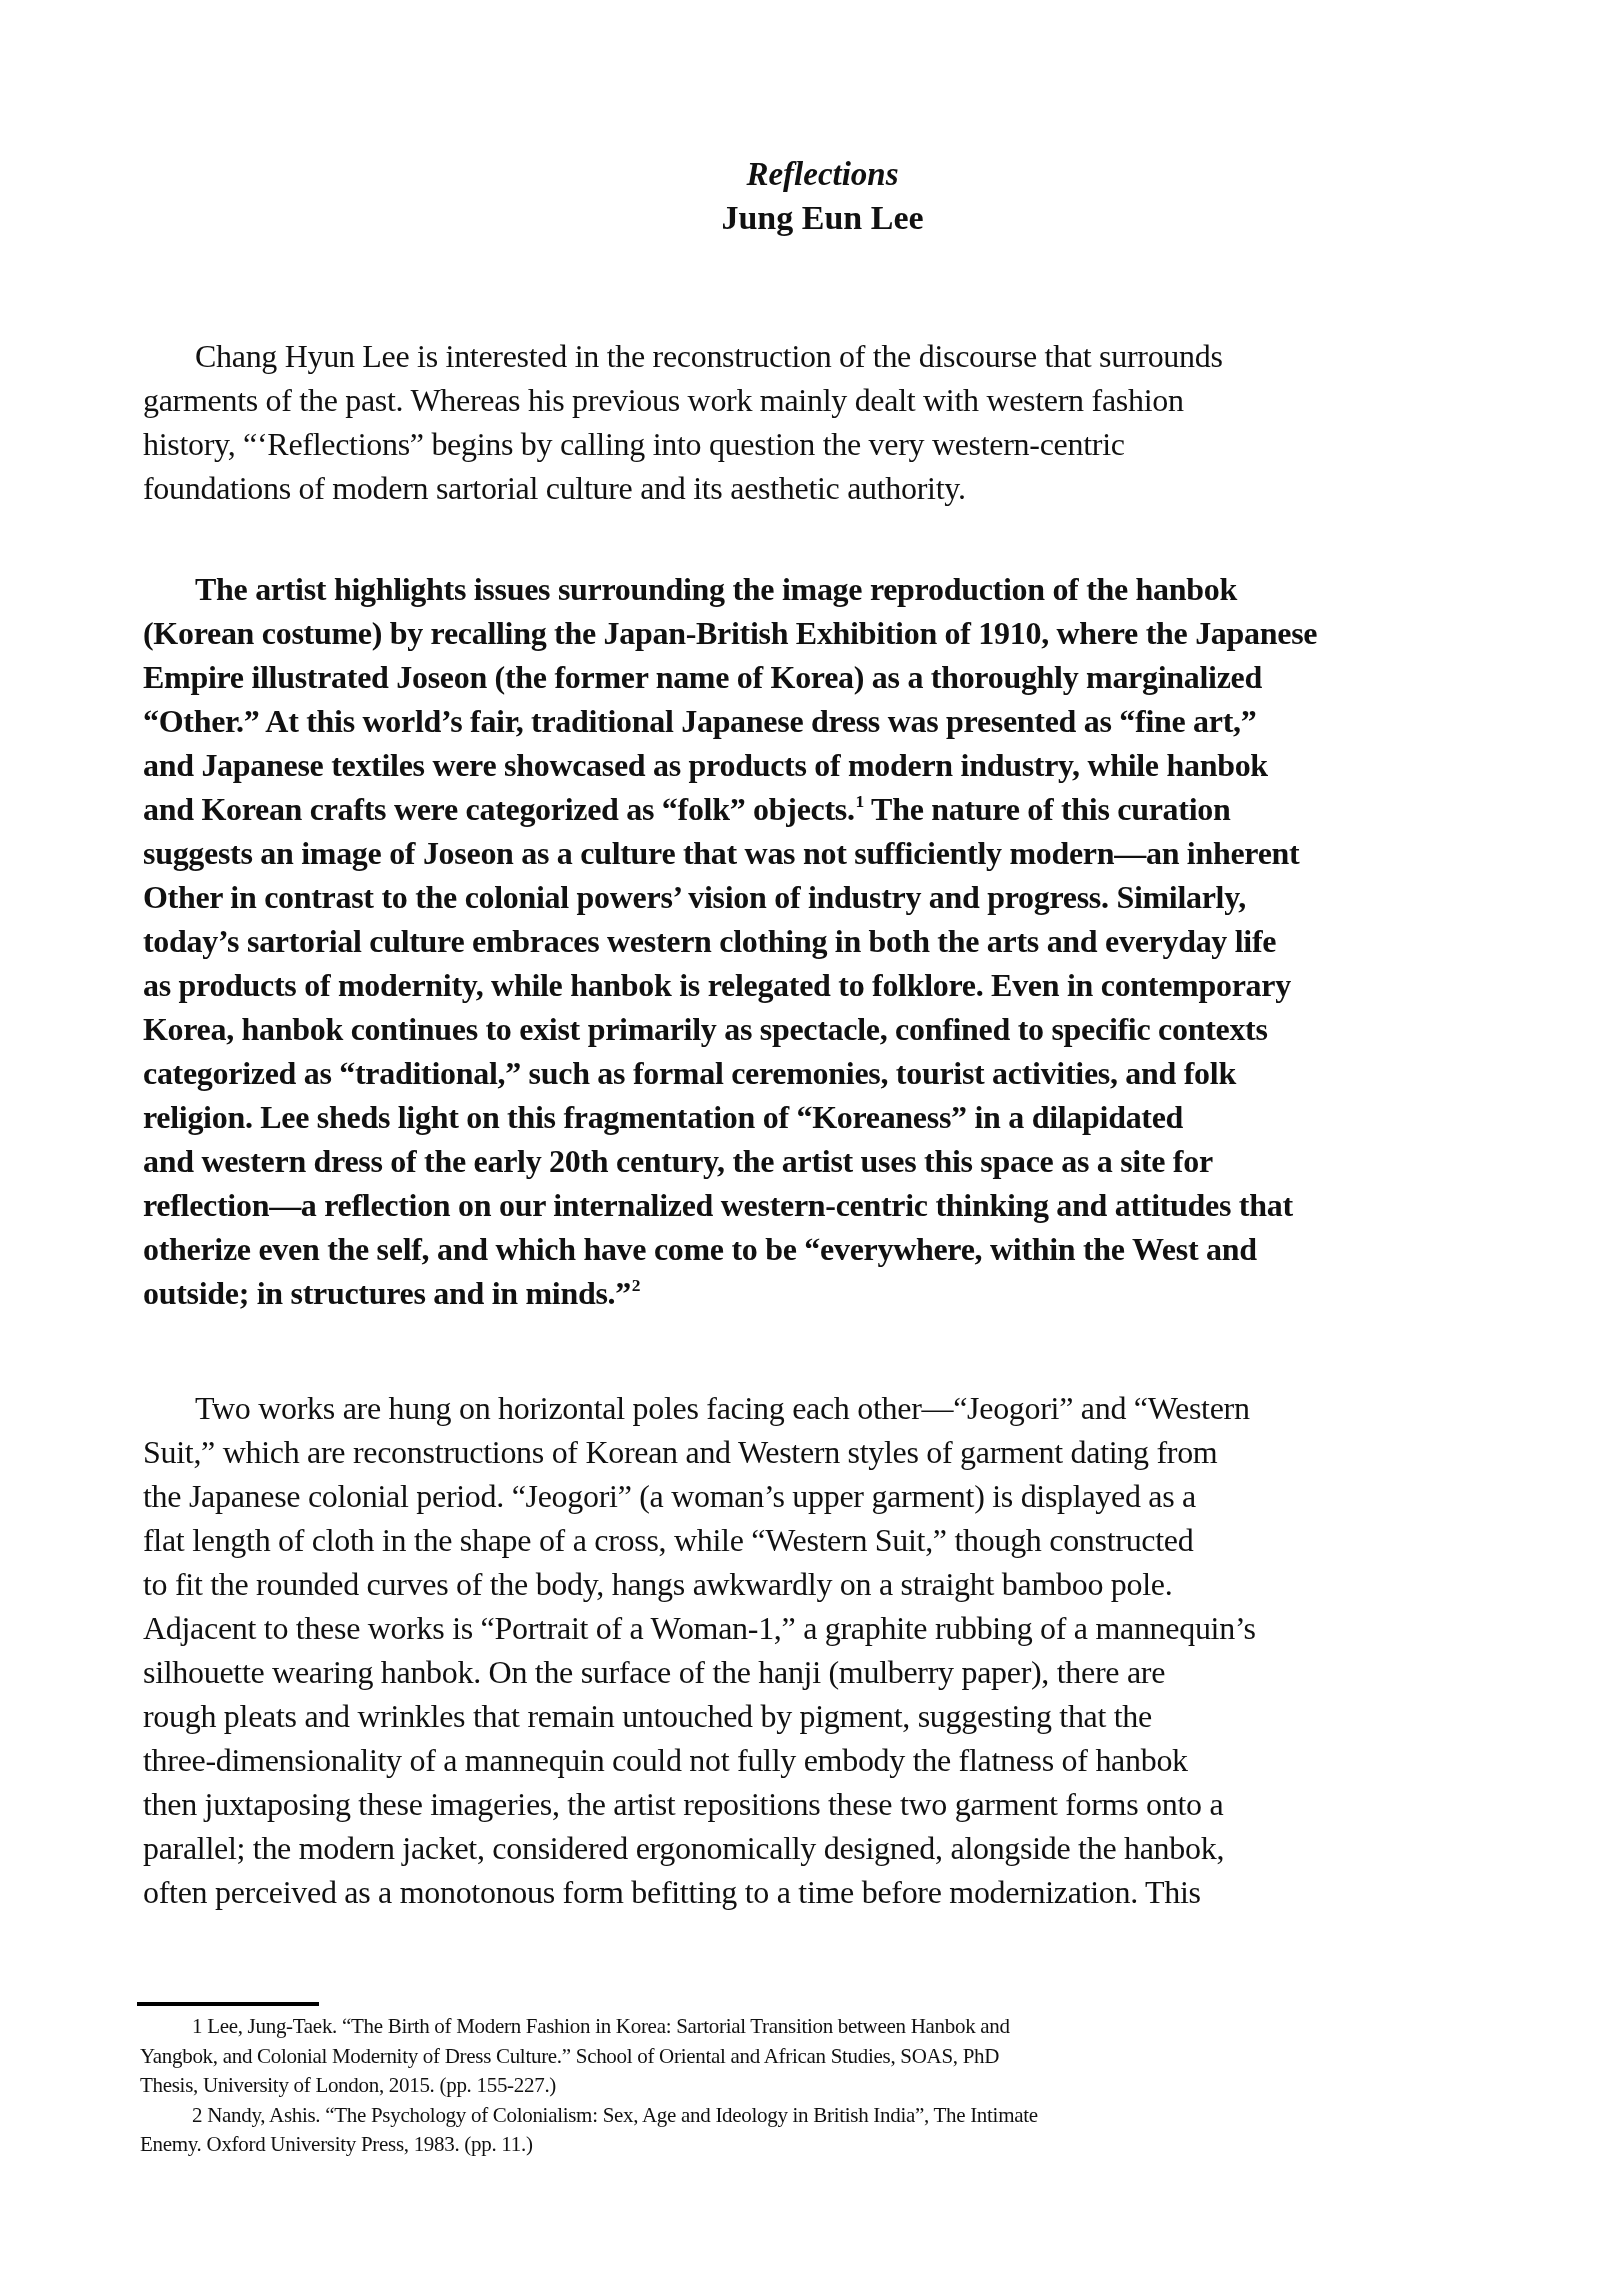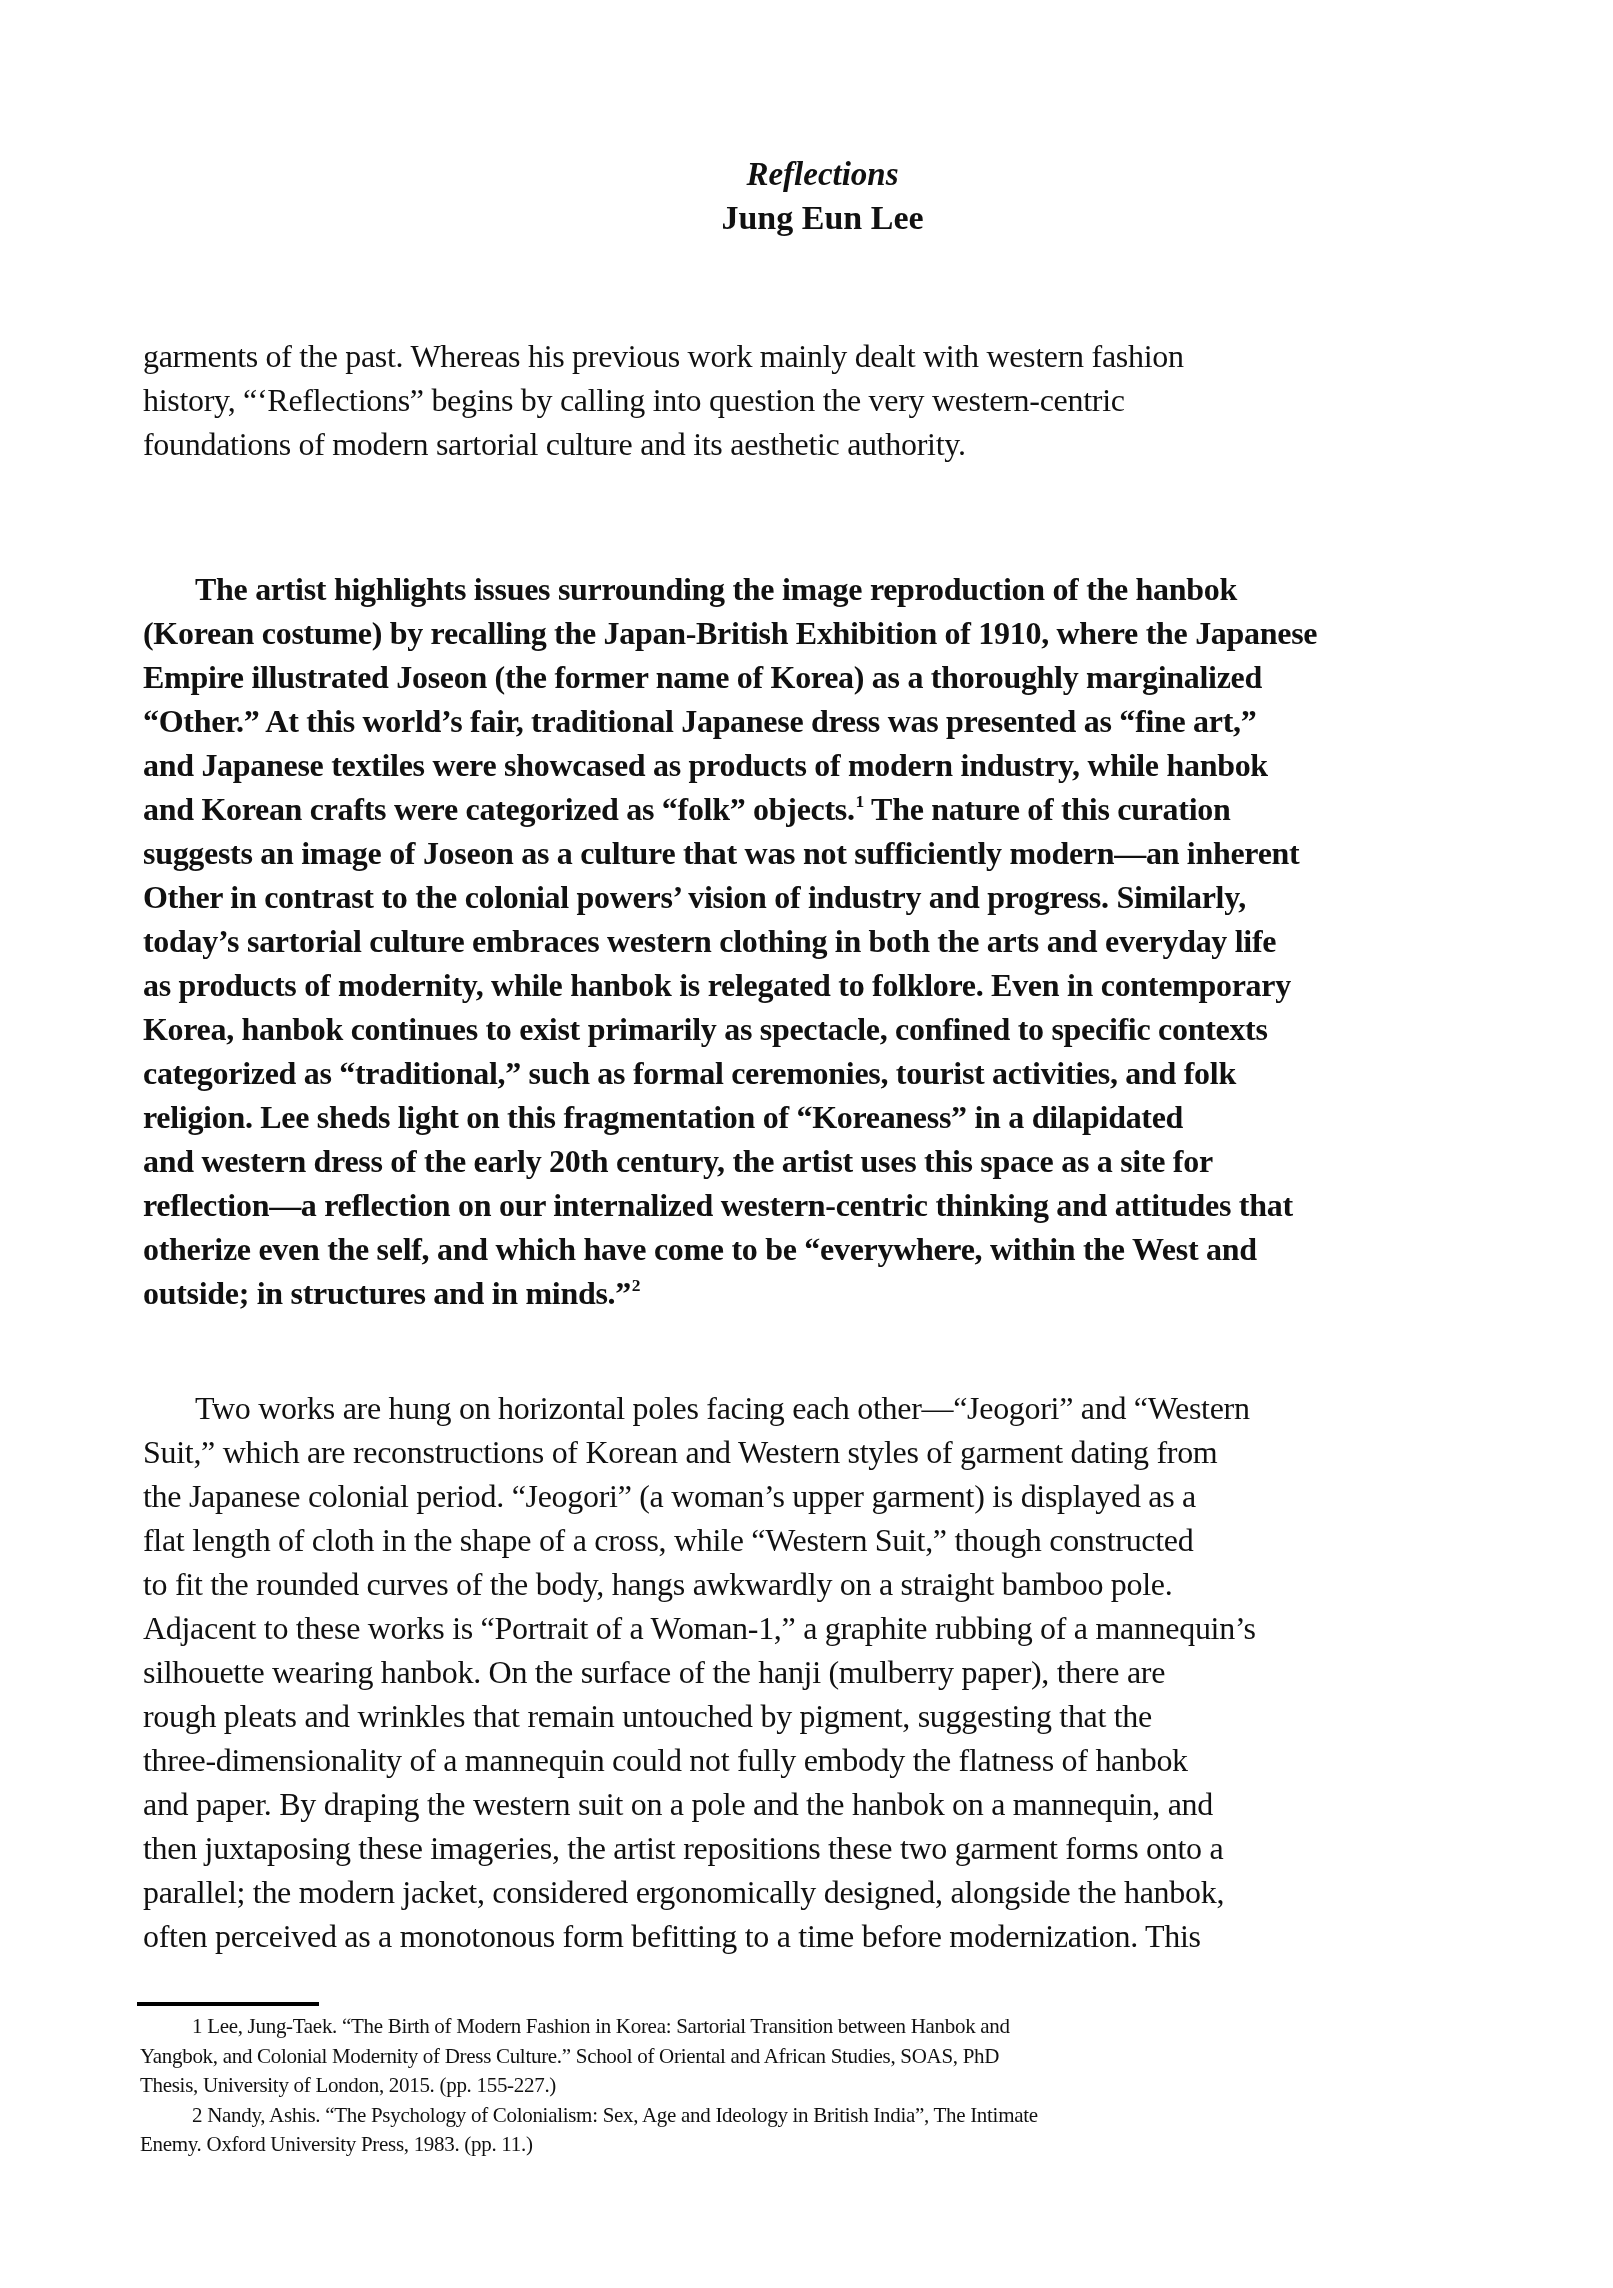--- a/index.html
+++ b/index.html
@@ -97,20 +97,21 @@
 <body>
 
 <div class="page">
 
   <header class="header">
     <h1 class="title">Reflections</h1>
     <h2 class="author">Jung Eun Lee</h2>
   </header>
 
   <div class="body-text p1">
+    <span class="line indent">Chang Hyun Lee is interested in the reconstruction of the discourse that surrounds</span>
     <span class="line">garments of the past. Whereas his previous work mainly dealt with western fashion</span>
     <span class="line">history, “‘Reflections” begins by calling into question the very western-centric</span>
     <span class="line">foundations of modern sartorial culture and its aesthetic authority.</span>
   </div>
 
   <div class="body-text p2">
     <span class="line indent">The artist highlights issues surrounding the image reproduction of the hanbok</span>
     <span class="line">(Korean costume) by recalling the Japan-British Exhibition of 1910, where the Japanese</span>
     <span class="line">Empire illustrated Joseon (the former name of Korea) as a thoroughly marginalized</span>
     <span class="line">“Other.” At this world’s fair, traditional Japanese dress was presented as “fine art,”</span>
@@ -132,21 +133,20 @@
   <div class="body-text p3">
     <span class="line indent">Two works are hung on horizontal poles facing each other—“Jeogori” and “Western</span>
     <span class="line">Suit,” which are reconstructions of Korean and Western styles of garment dating from</span>
     <span class="line">the Japanese colonial period. “Jeogori” (a woman’s upper garment) is displayed as a</span>
     <span class="line">flat length of cloth in the shape of a cross, while “Western Suit,” though constructed</span>
     <span class="line">to fit the rounded curves of the body, hangs awkwardly on a straight bamboo pole.</span>
     <span class="line">Adjacent to these works is “Portrait of a Woman-1,” a graphite rubbing of a mannequin’s</span>
     <span class="line">silhouette wearing hanbok. On the surface of the hanji (mulberry paper), there are</span>
     <span class="line">rough pleats and wrinkles that remain untouched by pigment, suggesting that the</span>
     <span class="line">three-dimensionality of a mannequin could not fully embody the flatness of hanbok</span>
-    <span class="line">and paper. By draping the western suit on a pole and the hanbok on a mannequin, and</span>
     <span class="line">then juxtaposing these imageries, the artist repositions these two garment forms onto a</span>
     <span class="line">parallel; the modern jacket, considered ergonomically designed, alongside the hanbok,</span>
     <span class="line">often perceived as a monotonous form befitting to a time before modernization. This</span>
   </div>
 
   <div class="fn-rule"></div>
 
   <div class="footnotes">
     <div>
       <span class="fn-line indent">1 Lee, Jung-Taek. “The Birth of Modern Fashion in Korea: Sartorial Transition between Hanbok and</span>

